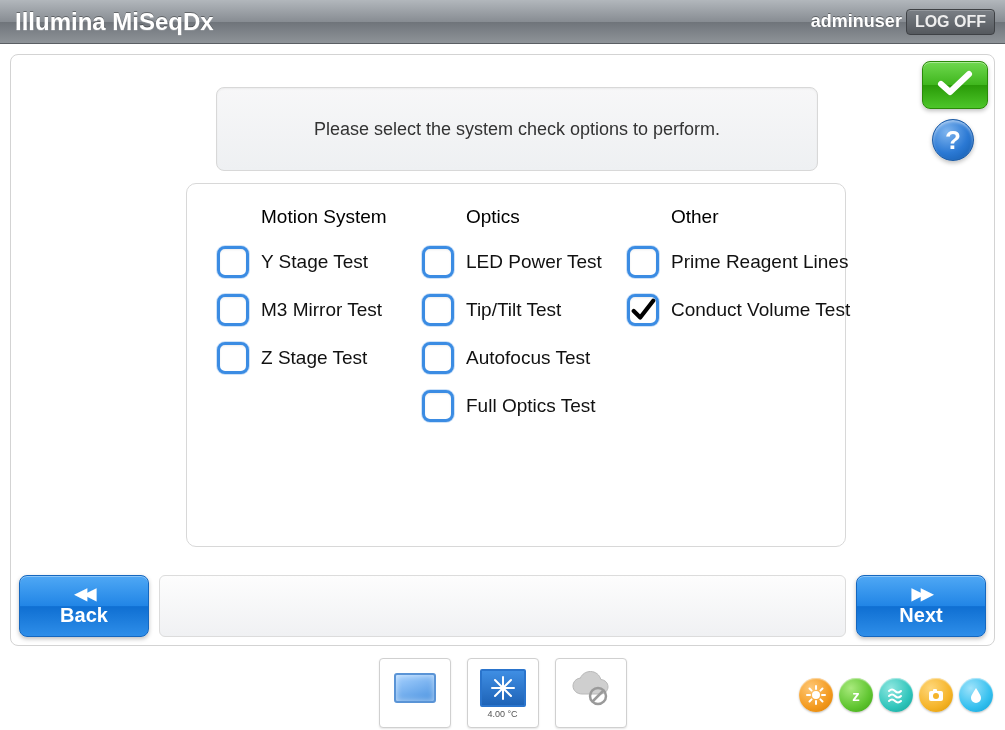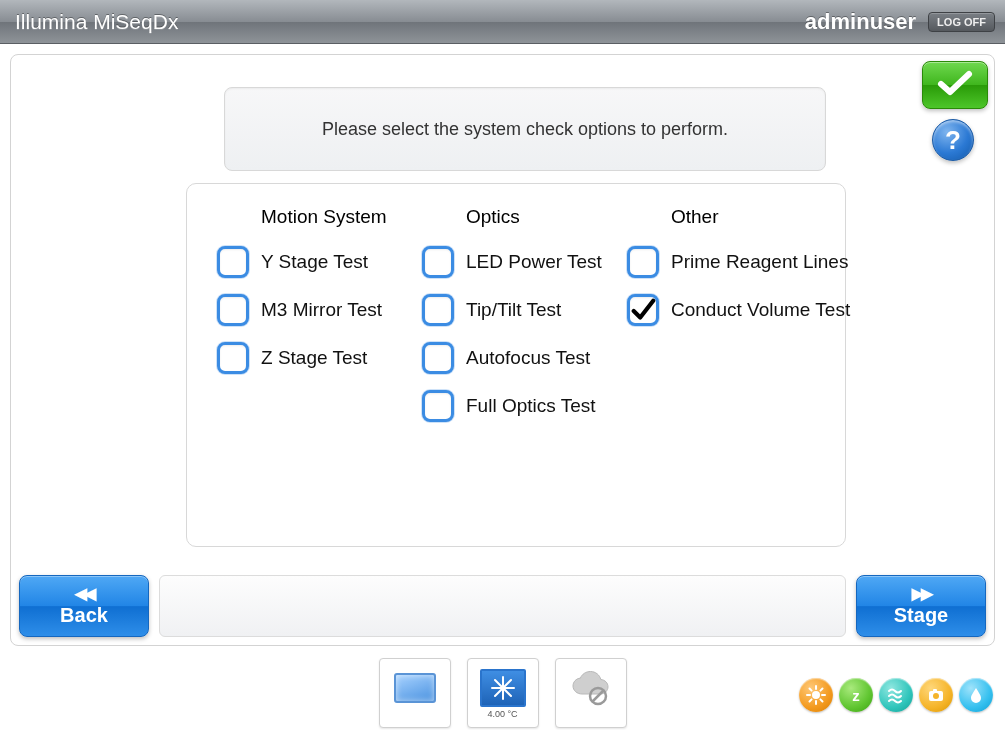--- a/index.html
+++ b/index.html
@@ -16,36 +16,36 @@
     height: 44px;
     background: linear-gradient(to bottom, #b2b7bc 0%, #888d93 50%, #6f747a 51%, #8e9398 100%);
     display: flex;
     align-items: center;
     padding: 0 10px 0 15px;
     color: #fff;
     border-bottom: 1px solid #5a5e63;
     box-sizing: border-box;
   }
   .app-title {
-    font-size: 21px;
-    font-weight: normal;
+    font-size: 24px;
+    font-weight: bold;
     text-shadow: 0 -1px 0 rgba(0,0,0,0.35), 0 1px 0 rgba(255,255,255,0.15);
     flex: 0 0 auto;
   }
   .topbar-spacer { flex: 1 1 auto; }
   .username {
-    font-size: 22px;
+    font-size: 18px;
     font-weight: bold;
-    margin-right: 12px;
+    margin-right: 4px;
     text-shadow: 0 -1px 0 rgba(0,0,0,0.35);
   }
   .logoff-btn {
     background: linear-gradient(to bottom,#7a7f85,#55595e);
     color: #eee;
-    font-size: 11px;
+    font-size: 16px;
     font-weight: bold;
     border: 1px solid #3e4145;
     border-radius: 4px;
     padding: 3px 8px;
     cursor: pointer;
     box-shadow: inset 0 1px 0 rgba(255,255,255,0.2);
   }
 
   
   .stage {
@@ -54,21 +54,21 @@
     height: 592px;
     border: 1px solid #d3d3d3;
     border-radius: 8px;
     background: #fff;
     box-sizing: border-box;
   }
 
   .instruction-box {
     position: absolute;
     top: 32px;
-    left: 213px;
+    left: 205px;
     width: 600px;
     height: 82px;
     border: 1px solid #d8d8d8;
     border-radius: 8px;
     background: linear-gradient(to bottom,#f7f7f8,#eef0f2);
     display: flex;
     align-items: center;
     justify-content: center;
     font-size: 18px;
     color: #333;
@@ -354,21 +354,21 @@
   </div>
 
   <div class="nav-row">
     <div class="nav-btn">
       <div class="arrows">◀◀</div>
       <div>Back</div>
     </div>
     <div class="nav-middle"></div>
     <div class="nav-btn">
       <div class="arrows">▶▶</div>
-      <div>Stage</div>
+      <div>Next</div>
     </div>
   </div>
 
 </div>
 
 <div class="footer">
 
   <div class="status-tiles">
 
     <div class="tile tall">

